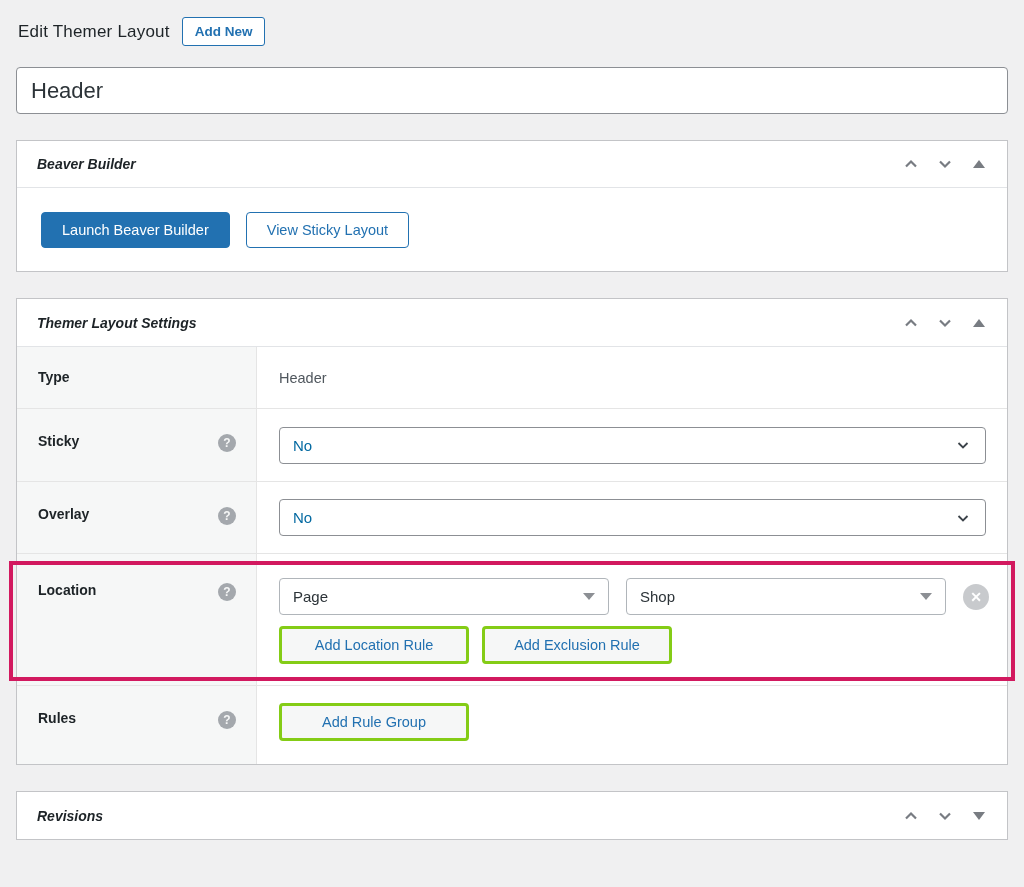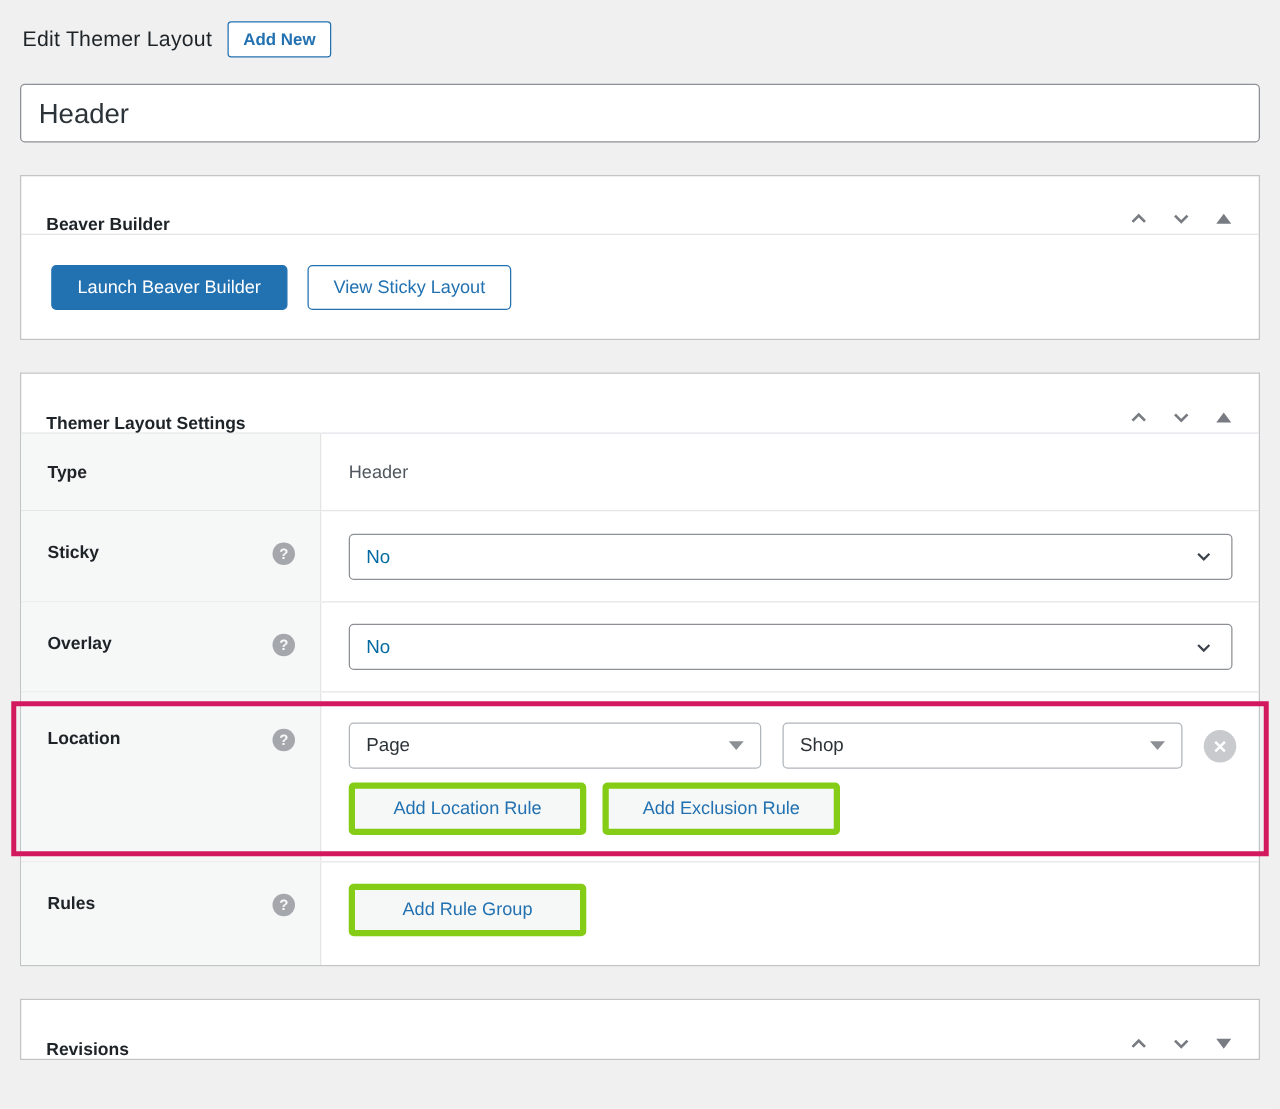--- a/index.html
+++ b/index.html
@@ -52,24 +52,25 @@
     outline: none;
   }
   
   .postbox {
     background: #fff;
     border: 1px solid #c3c4c7;
     margin-top: 26px;
   }
   .postbox-header {
     display: flex;
-    align-items: flex-end;
+    align-items: center;
     justify-content: space-between;
     height: 47px;
     padding: 0 16px 0 20px;
+    font-style: italic;
   }
   .postbox-header.with-divider { border-bottom: 1px solid #e2e4e7; }
   .postbox-title { font-size: 14px; font-weight: 700; color: #1d2327; }
   .handle-actions { display: flex; align-items: center; gap: 10px; }
   .handle-btn {
     background: none; border: none; cursor: pointer;
     width: 24px; height: 24px;
     display: flex; align-items: center; justify-content: center;
     color: #787c82;
   }
@@ -104,21 +105,21 @@
     border-radius: 4px;
     color: #2271b1;
     font-family: "Liberation Sans", sans-serif;
     font-size: 14.5px;
     font-weight: 500;
     padding: 9px 20px;
     cursor: pointer;
   }
   .btn-outline-blue {
     background: #f6f7f7;
-    border: 5px solid #84cc16;
+    border: 3px solid #84cc16;
     border-radius: 4px;
     color: #2271b1;
     font-family: "Liberation Sans", sans-serif;
     font-size: 14.5px;
     padding: 8px 18px;
     cursor: pointer;
   }
   
   .settings-table { border-top: 1px solid #e2e4e7; }
   .settings-row { display: flex; border-bottom: 1px solid #e5e5e5; position: relative; }

